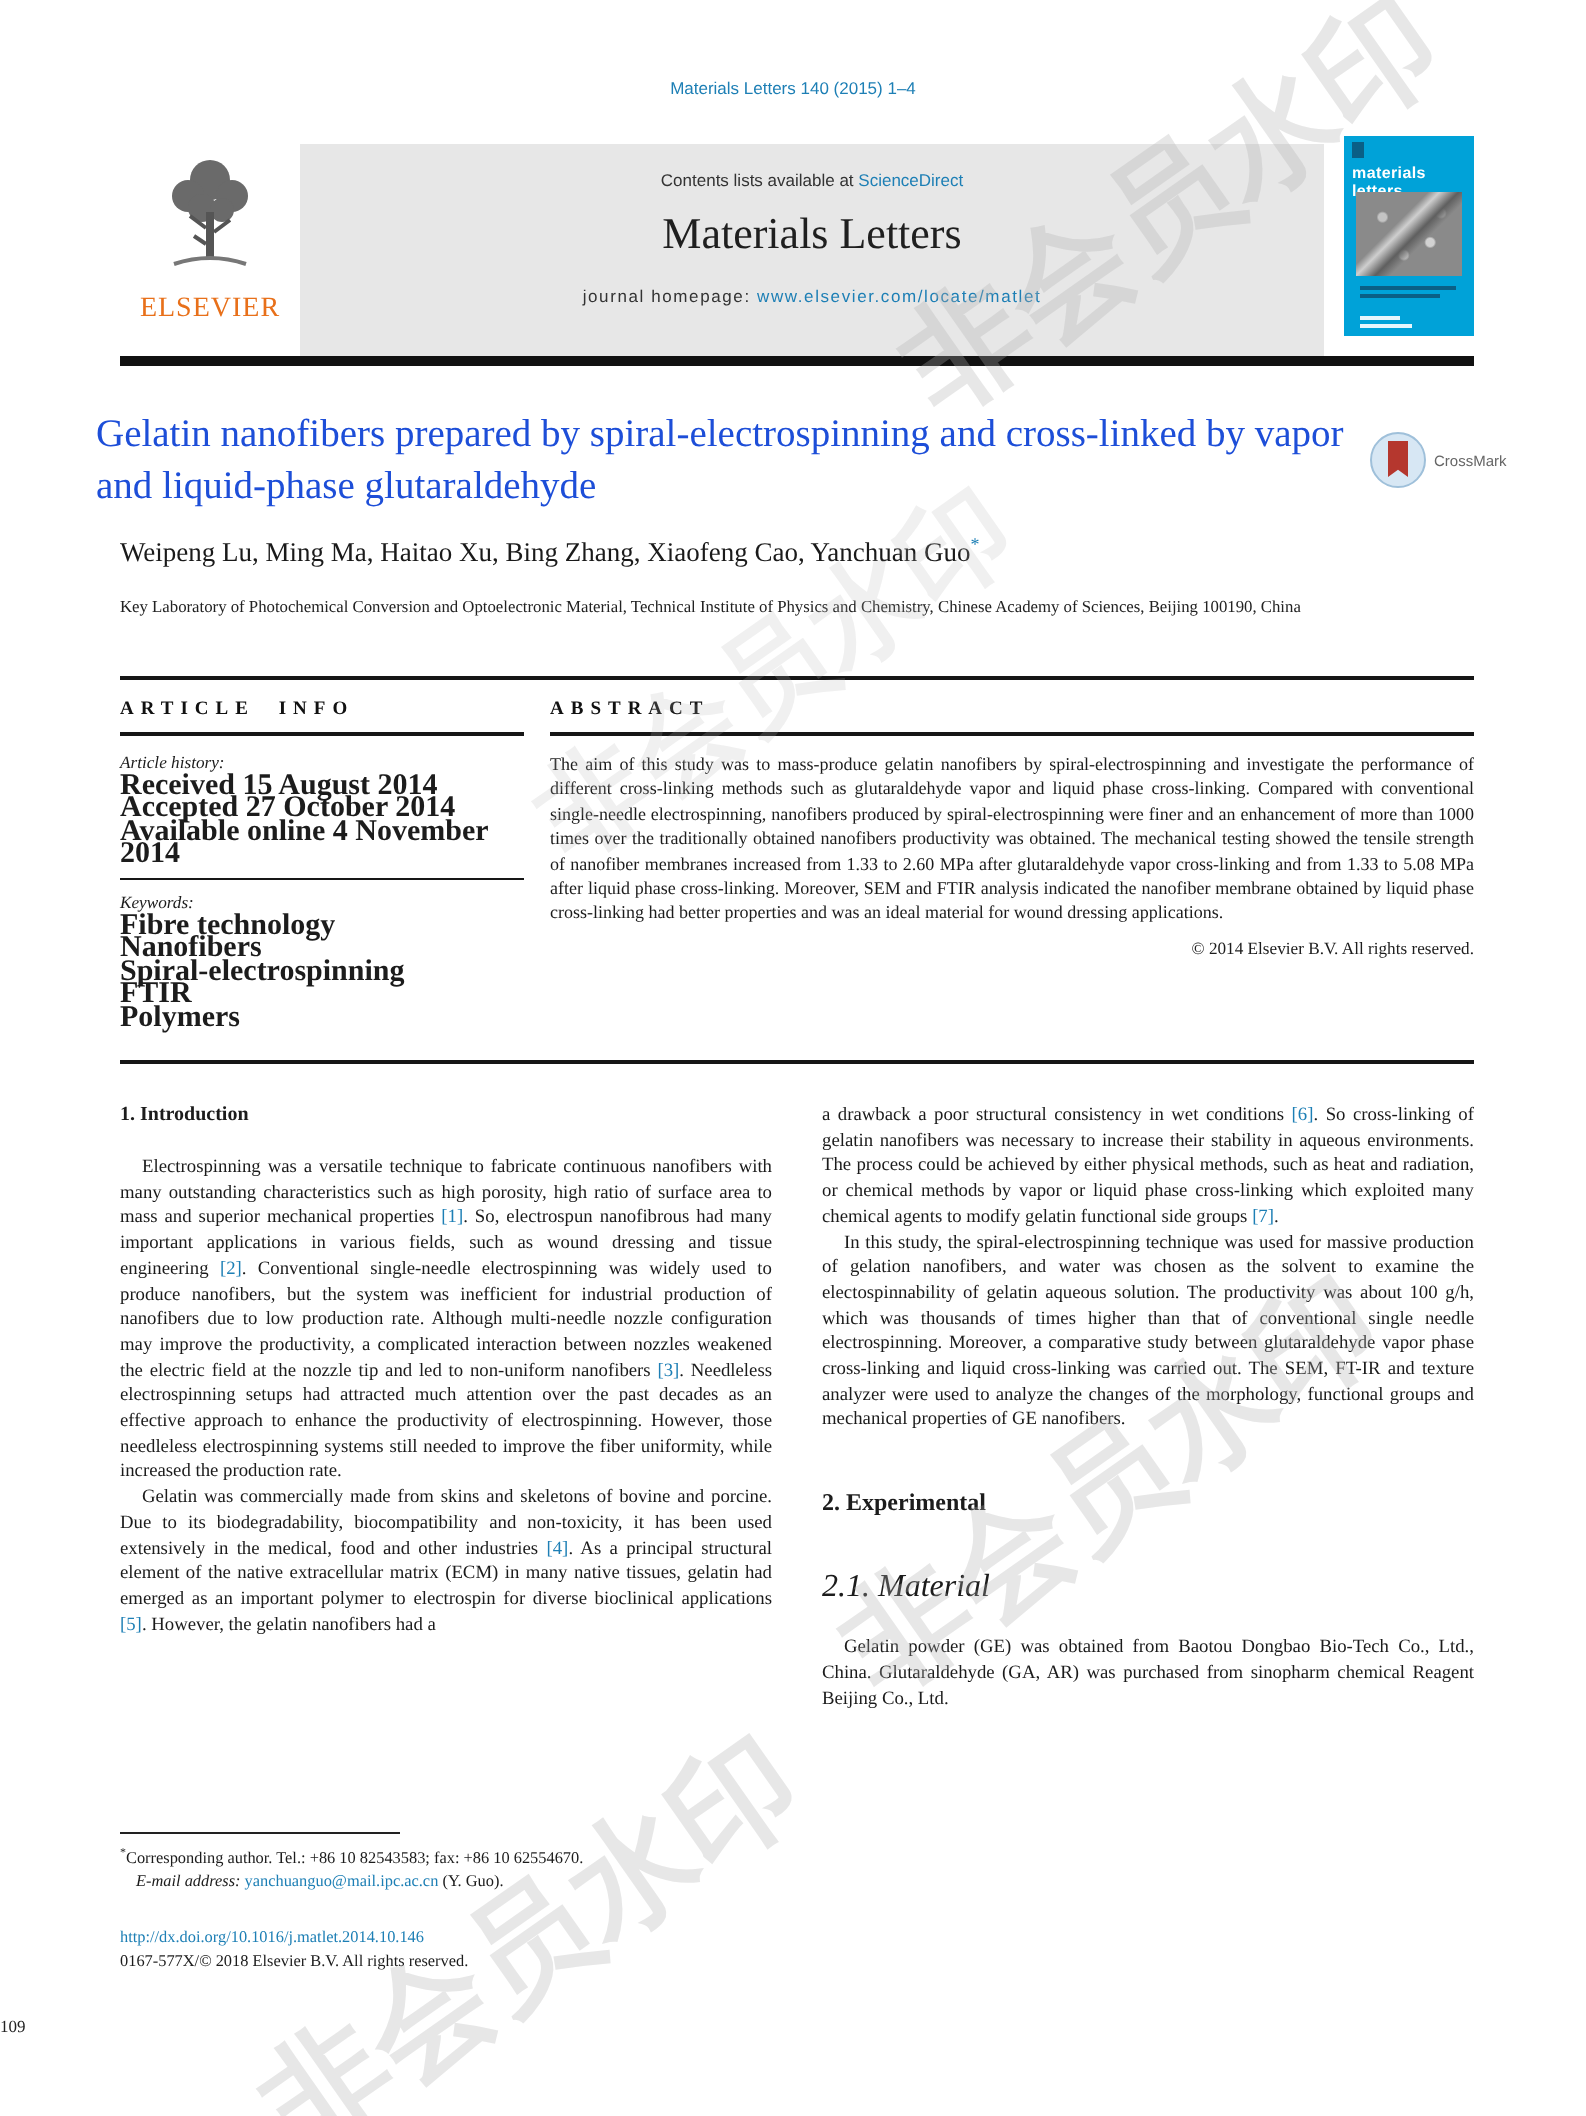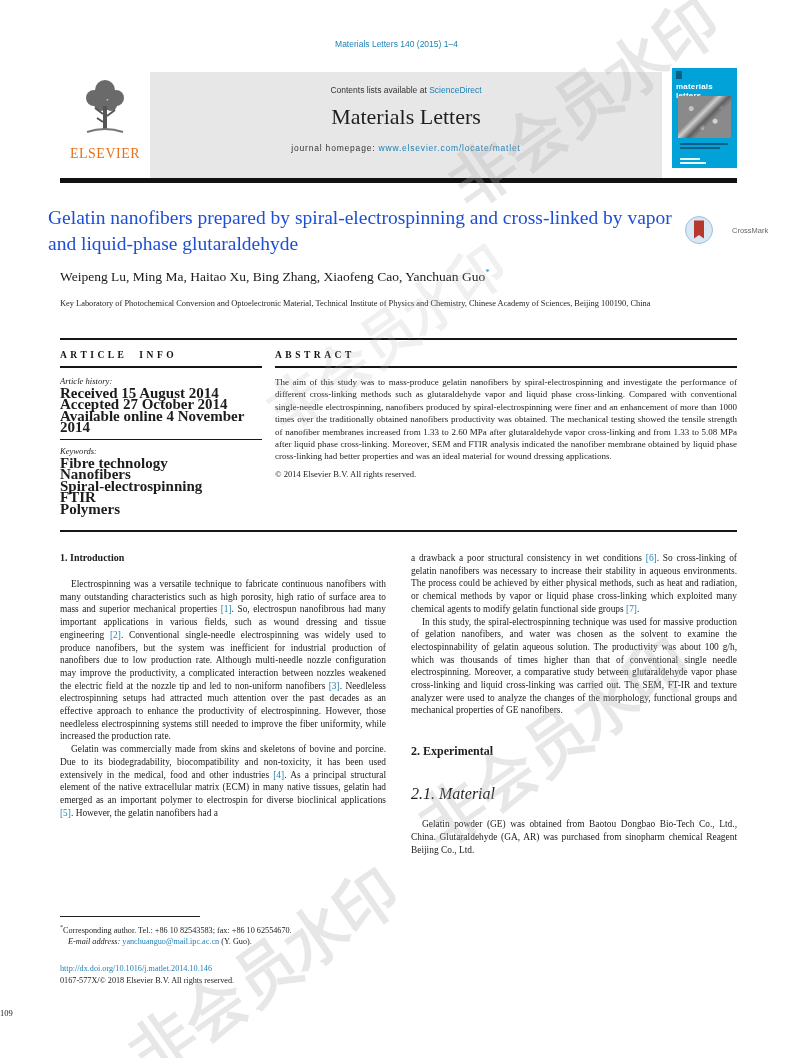--- a/index.html
+++ b/index.html
@@ -40,39 +40,39 @@
   .cover-line{position:absolute;left:8px;height:2px;background:#0a5f86;}
   .cover-line.l1{top:75px;width:48px;}
   .cover-line.l2{top:79px;width:40px;}
   .cover-line.l3{top:90px;width:20px;background:#e6f6fc;}
   .cover-line.l4{top:94px;width:26px;background:#e6f6fc;}
 
   #black-bar{position:absolute;left:60px;top:178px;width:677px;height:5px;background:#111;}
 
   
   #title{position:absolute;left:48px;top:205px;width:628px;font-size:19.5px;line-height:26px;color:#1d4ed8;}
-  #crossmark{position:absolute;left:684px;top:215px;display:flex;align-items:center;gap:18px;cursor:pointer;}
+  #crossmark{position:absolute;left:684px;top:215px;display:flex;align-items:center;gap:3px;cursor:pointer;}
   #crossmark .cm-label{font-family:"Liberation Sans",sans-serif;font-size:7.5px;color:#666;}
   #authors{position:absolute;left:60px;top:267px;width:640px;font-size:13.5px;color:#1a1a1a;}
   #authors .author-star{vertical-align:super;font-size:9px;color:#1d7fb5;}
   #affiliation{position:absolute;left:60px;top:298px;width:652px;font-size:8.4px;line-height:11px;color:#222;}
 
   
   #rule-top{position:absolute;left:60px;top:338px;width:677px;height:2px;background:#161616;}
   #rule-mid{position:absolute;left:60px;top:530px;width:677px;height:1.5px;background:#161616;}
 
   #info-col{position:absolute;left:60px;top:350px;width:202px;}
   #abstract-col{position:absolute;left:275px;top:350px;width:462px;}
   .sec-heading{font-weight:bold;font-size:9.5px;letter-spacing:3.5px;word-spacing:6px;color:#111;}
   .rule2{height:2px;background:#161616;margin-top:6px;margin-bottom:8px;}
   .rule15{height:1.5px;background:#161616;margin-top:5px;margin-bottom:6px;}
   .info-italic{font-style:italic;font-size:8.6px;line-height:11.5px;}
   .info-line{font-size:15px;line-height:11.5px;font-weight:bold;}
   .abstract-text{font-size:9px;line-height:12.4px;text-align:justify;color:#1b1b1b;}
-  .copyright{text-align:left;font-size:8.6px;margin-top:6px;}
+  .copyright{text-align:right;font-size:8.6px;margin-top:6px;}
 
   
   #col-left{position:absolute;left:60px;top:552px;width:326px;}
   #col-right{position:absolute;left:411px;top:552px;width:326px;}
   .body-h{font-weight:bold;font-size:10px;margin:0 0 15px 0;}
   .body-h2{font-weight:bold;font-size:12px;margin:27px 0 0 0;}
   .body-h3{font-style:italic;font-size:16px;margin:26px 0 15px 0;}
   p.body{font-size:9.4px;line-height:12.7px;text-align:justify;margin:0;color:#1b1b1b;}
   p.indent{text-indent:11px;}
 

